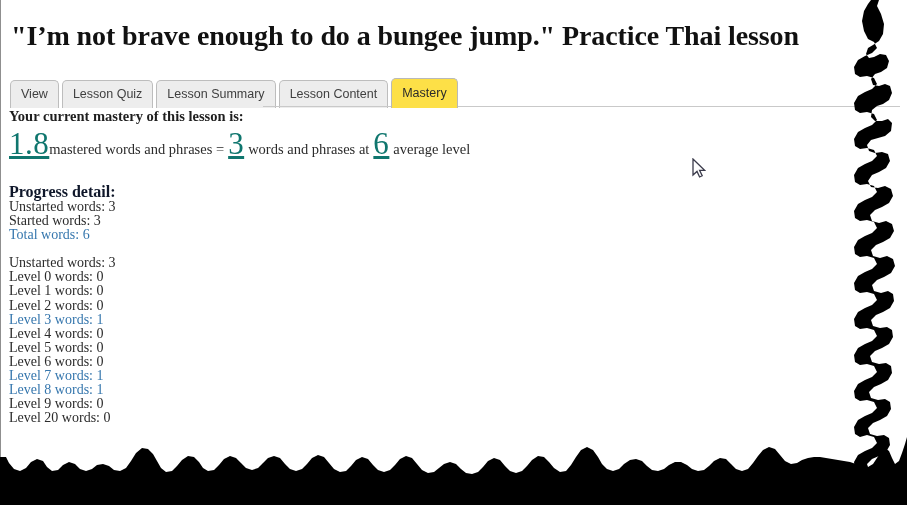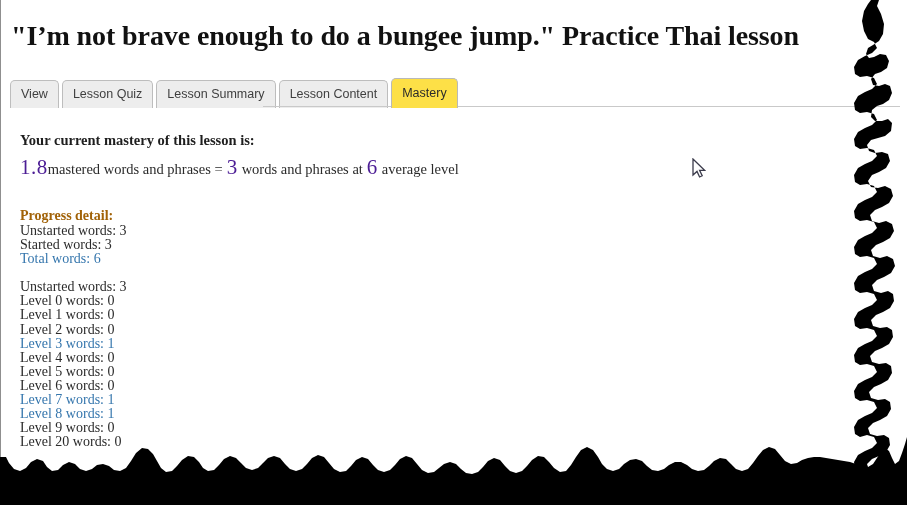--- a/index.html
+++ b/index.html
@@ -102,64 +102,64 @@
     top: 27px;
     width: 637px;
     height: 1px;
     background: #c9c9c9;
   }
 
   
   #content {
     position: absolute;
     left: 9px;
-    top: 132px;
+    top: 108px;
     width: 820px;
-    margin-left: 11px;
   }
 
   #mastery-label {
     font-weight: bold;
     font-size: 14.5px;
     line-height: 16px;
     color: #1e1e1e;
     margin: 0 0 4px 0;
   }
 
   #mastery-line {
     margin: 0;
     padding: 0;
     white-space: nowrap;
     line-height: 34px;
     height: 34px;
     color: #2b2b2b;
   }
   .bignum {
-    font-size: 21px;
+    font-size: 31px;
     line-height: 31px;
     vertical-align: baseline;
-    color: #4c1d95;
+    color: #0f766e;
     letter-spacing: 0.5px;
+    text-decoration: underline;
   }
   .smalltxt {
     font-size: 14.5px;
     line-height: 16px;
     vertical-align: baseline;
     color: #2b2b2b;
     text-align: center;
   }
 
   #progress-detail {
     margin-top: 22px;
   }
   #progress-detail-title {
     font-weight: bold;
-    font-size: 14px;
+    font-size: 16px;
     line-height: 16px;
-    color: #a16207;
+    color: #0f172a;
   }
   .detail-line {
     font-size: 14px;
     line-height: 14.1px;
     color: #2b2b2b;
     white-space: nowrap;
   }
   .detail-line.link {
     color: #3576ad;
   }

